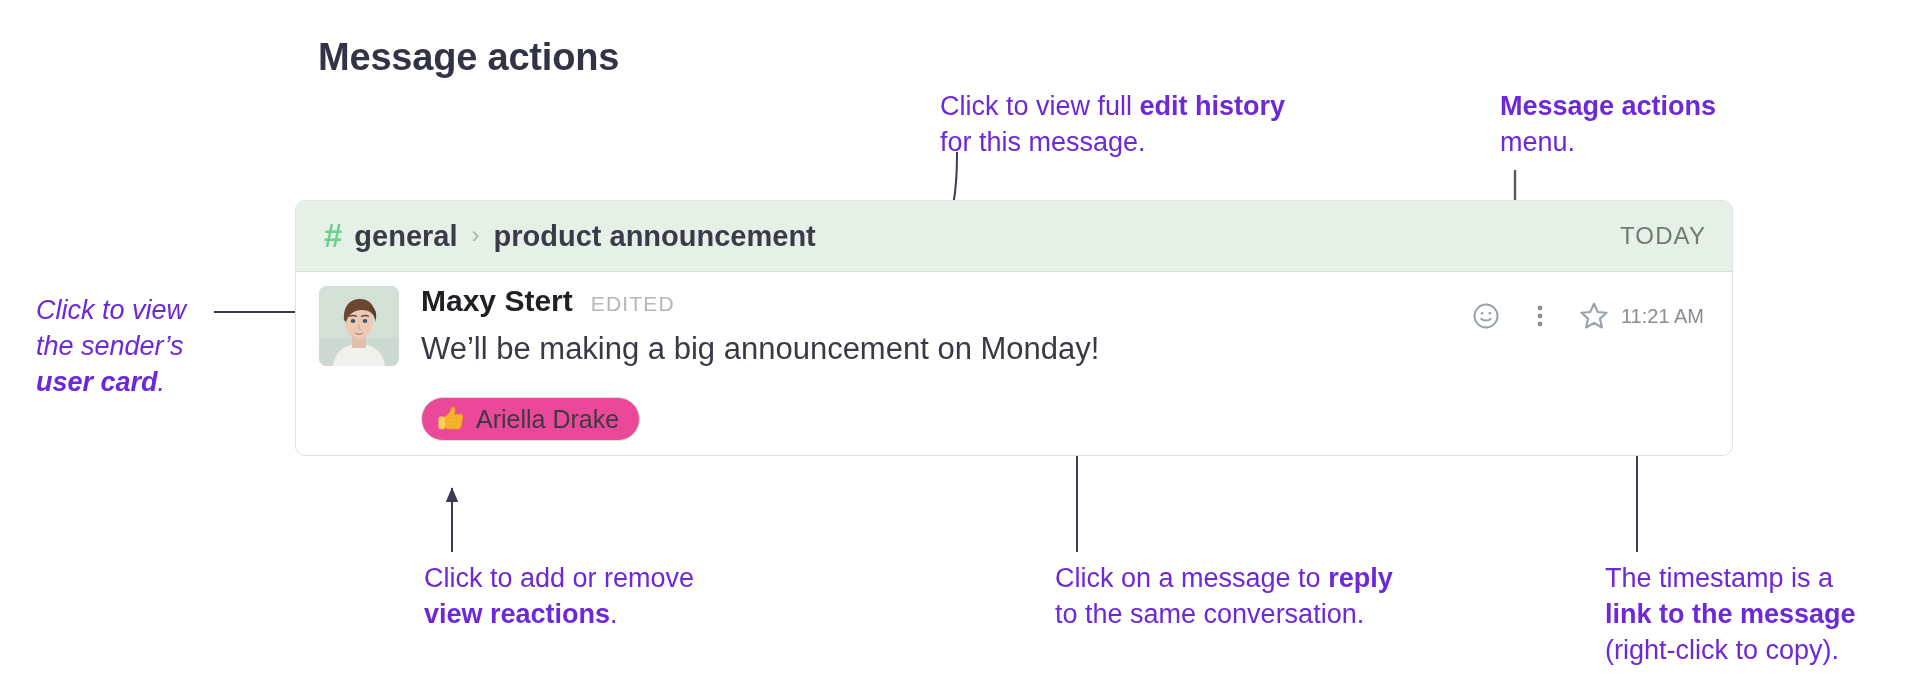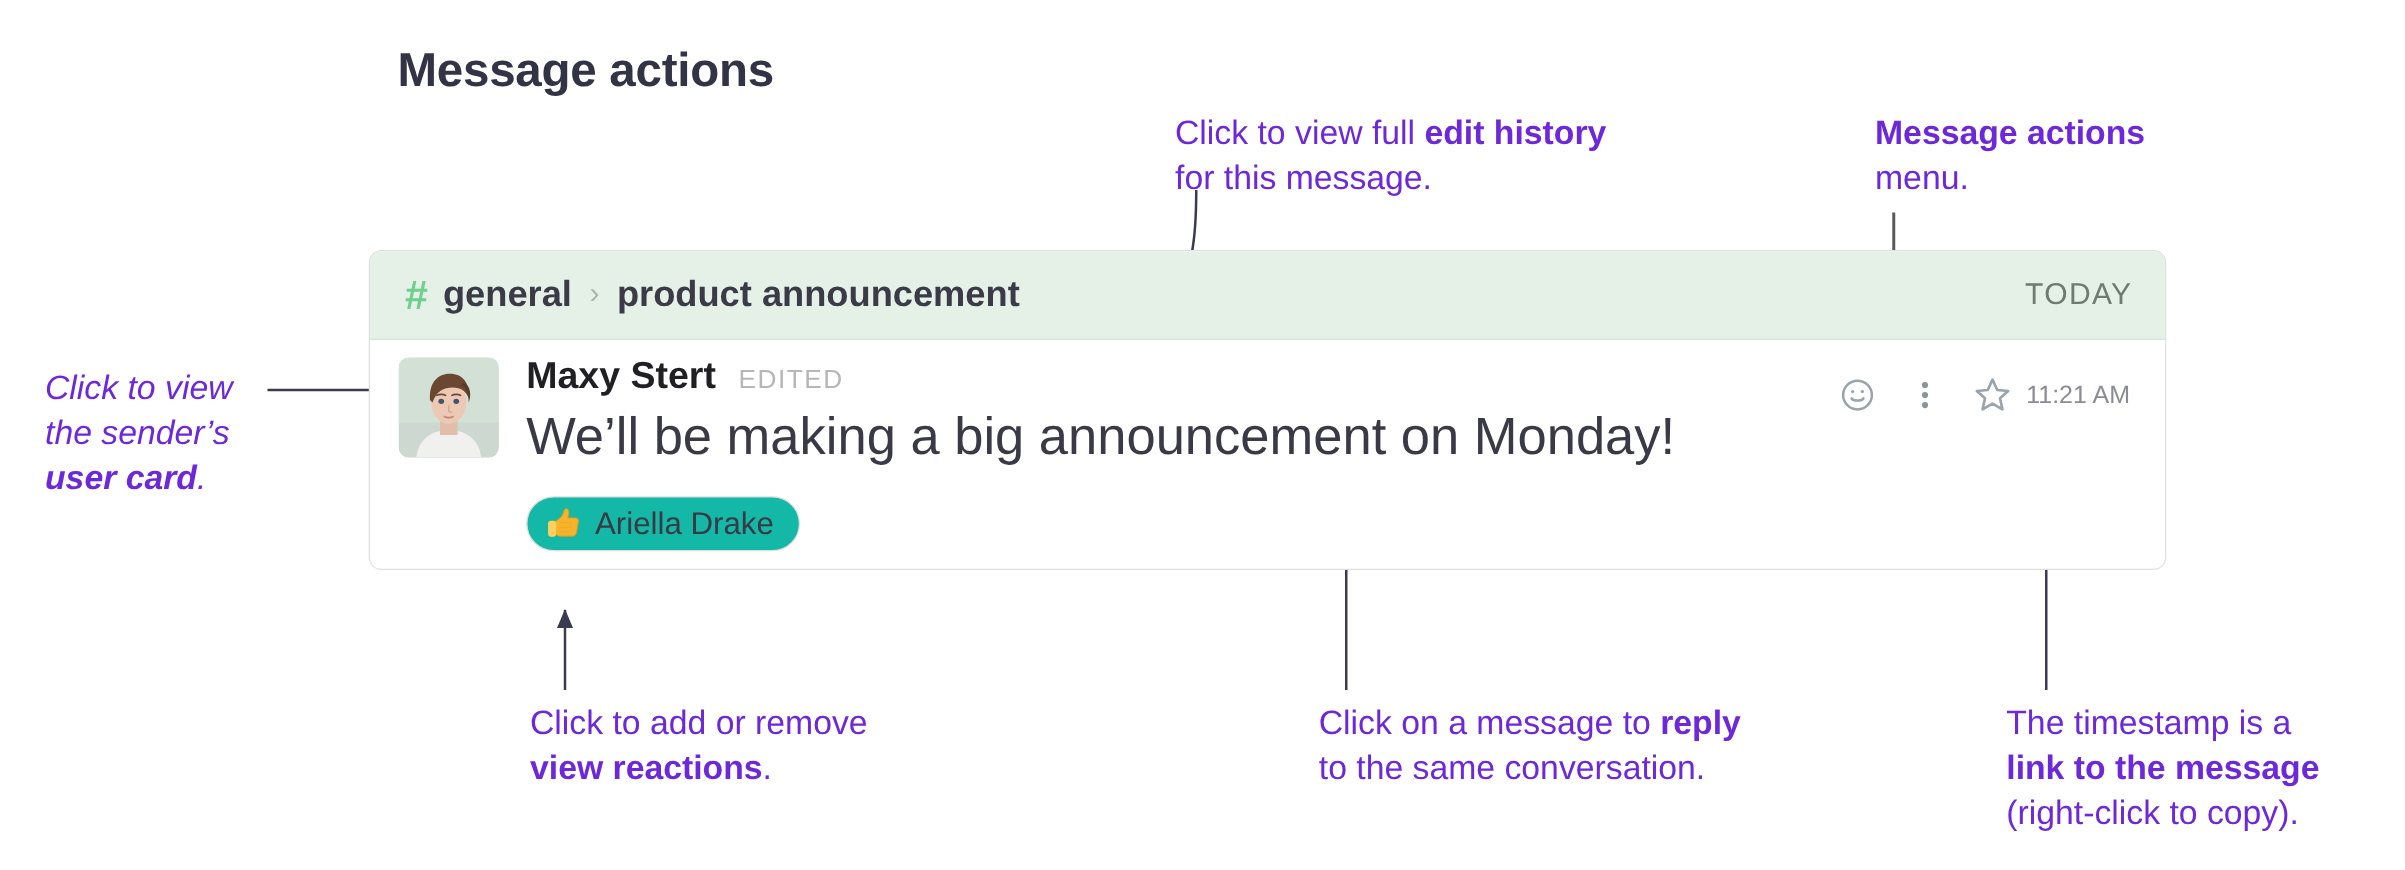--- a/index.html
+++ b/index.html
@@ -80,30 +80,30 @@
 
   #msg-headline{display:flex;align-items:baseline;height:40px;}
   #sender-name{
     font-size:30px;font-weight:700;color:#1f1f24;white-space:nowrap;
   }
   #edited-badge{
     margin-left:18px;font-size:21px;color:#b6b6b6;
     letter-spacing:1.2px;white-space:nowrap;
   }
   #msg-text{
-    margin-top:5px;font-size:42px;line-height:40px;
+    margin-top:5px;font-size:31px;line-height:40px;
     color:#3a3a46;font-weight:400;white-space:nowrap;
   }
 
   
   #reaction-pill{
     position:absolute;left:125px;top:125px;
     height:44px;display:inline-flex;align-items:center;
     border:1px solid #dcdcdc;border-radius:22px;
-    background:#14b8a6;padding:0 20px 0 14px;box-sizing:border-box;
+    background:#ec4899;padding:0 20px 0 14px;box-sizing:border-box;
   }
   #reaction-emoji{font-size:27px;line-height:1;margin-right:10px;}
   #reaction-emoji svg{display:block;}
   #reaction-label{font-size:25px;color:#3a3a46;white-space:nowrap;}
 
   
   #msg-actions{
     position:absolute;right:28px;top:22px;
     display:flex;align-items:center;gap:0;
   }

